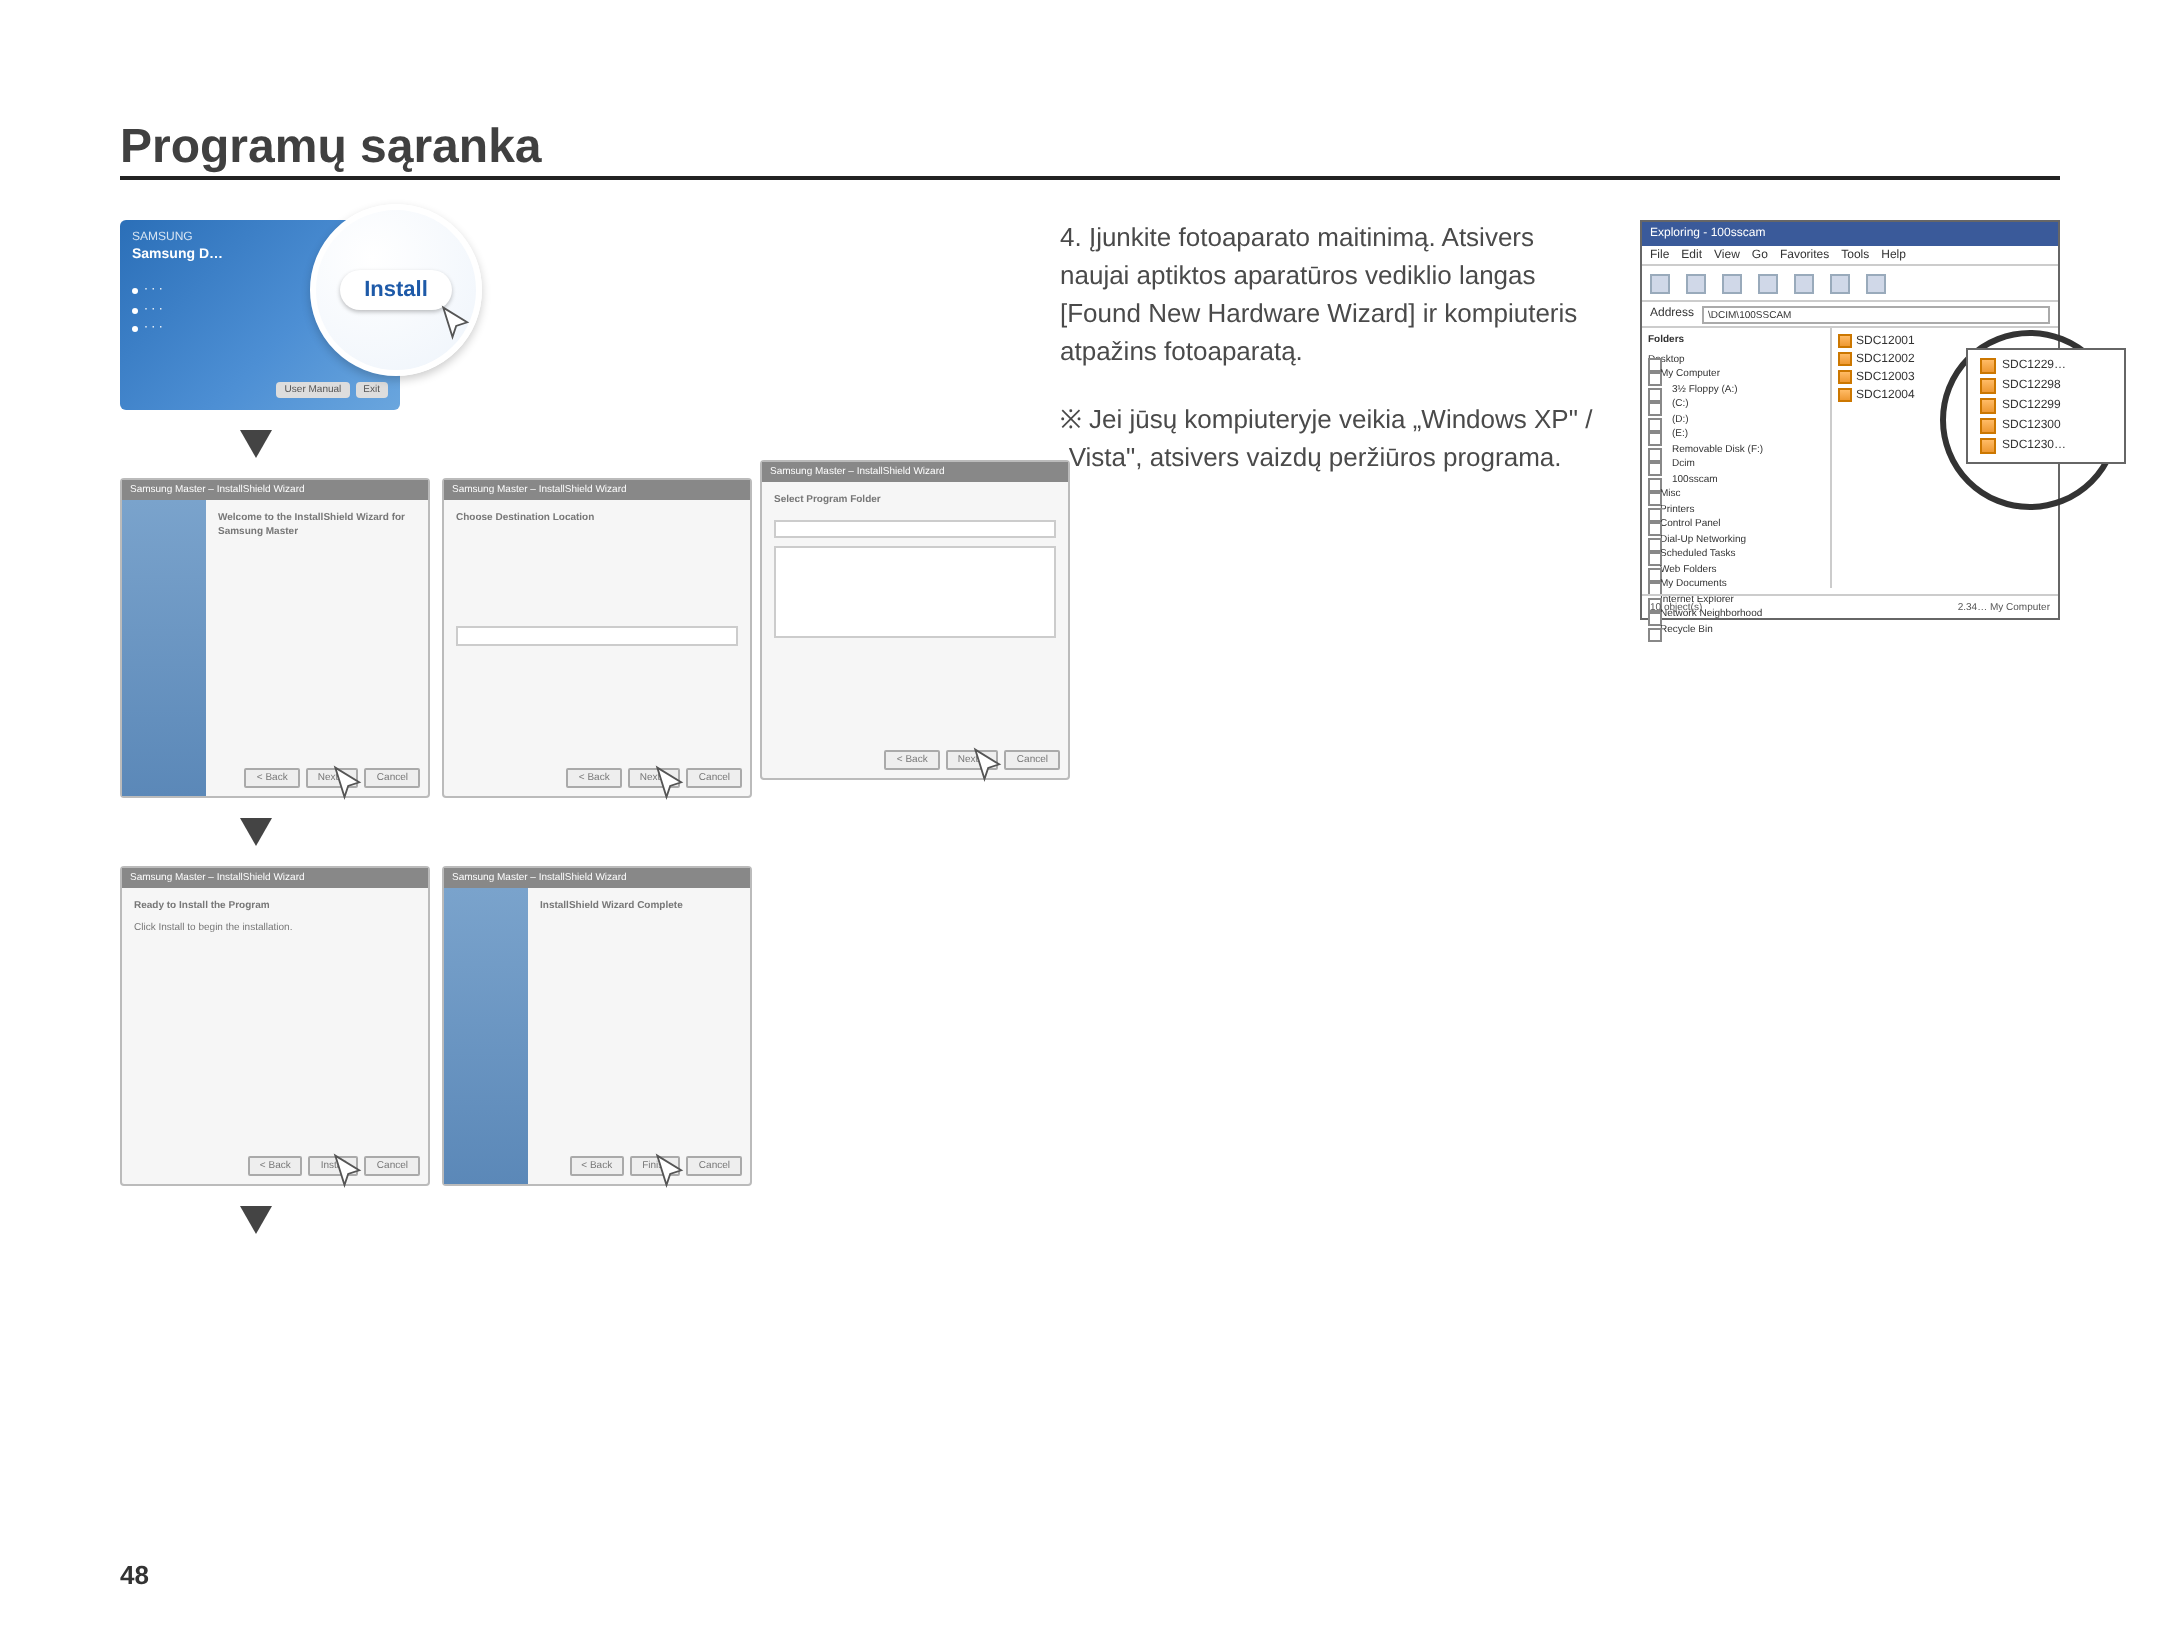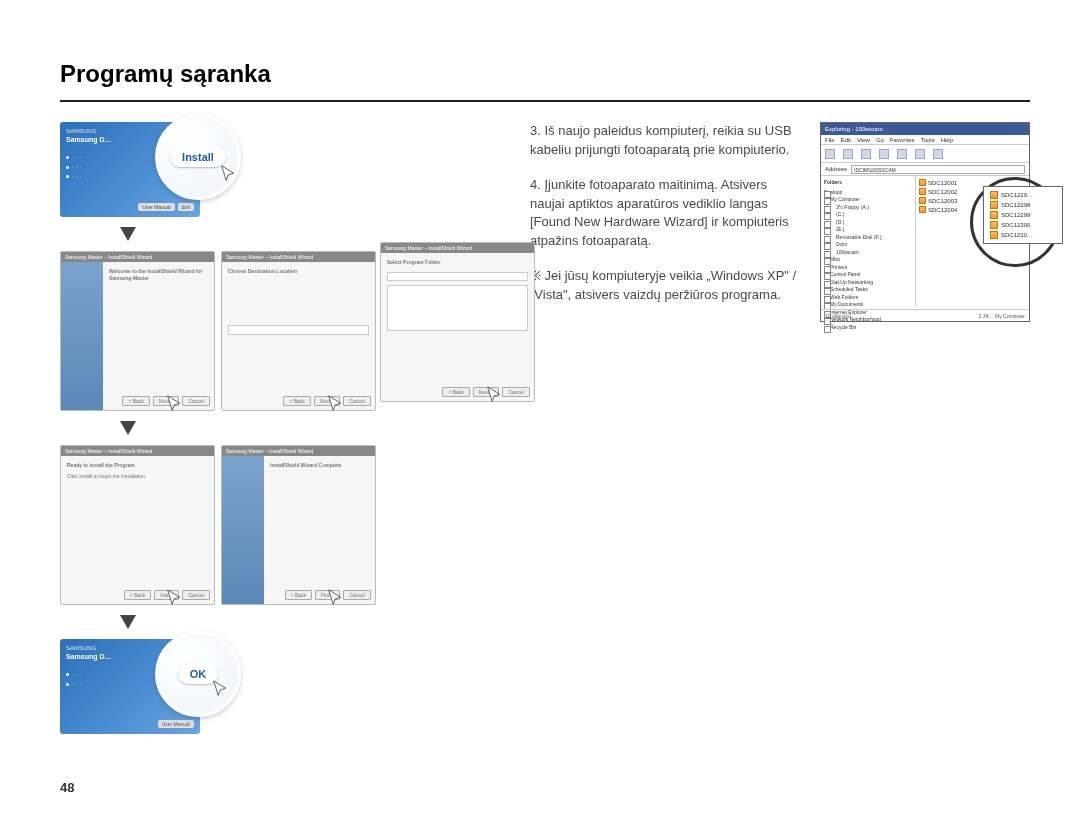--- a/index.html
+++ b/index.html
@@ -10,23 +10,23 @@
     font-family: Arial, sans-serif;
     color: #333;
     position: relative;
   }
   .page {
     padding: 60px 50px 0 60px;
   }
   .title {
     font-size: 24px;
     font-weight: bold;
-    color: #000000;
+    color: #404040;
     border-bottom: 2px solid #222;
-    padding-bottom: 12px;
+    padding-bottom: 0;
     margin-bottom: 20px;
   }
   .content {
     display: flex;
     gap: 30px;
   }
   .left-col {
     width: 440px;
     position: relative;
   }
@@ -268,47 +268,25 @@
           <div class="cursor" style="position:absolute;right:28px;bottom:-6px">
             <svg viewBox="0 0 24 24" width="18" height="18">
                 <path d="M4 2l5 16 2-6 6-2z" fill="#fff" stroke="#555"></path>
               </svg>
           </div>
         </div>
       </div>
 
       <div class="arrow-down"></div>
 
-      <div class="stage">
-        <div class="blue-panel">
-          <div class="brand">SAMSUNG</div>
-          <div style="font-weight:bold;margin-top:2px">Samsung D…</div>
-          <div class="menu">
-            <div>· · ·</div>
-            <div>· · ·</div>
-          </div>
-          <div class="chips">
-            <div class="chip">User Manual</div>
-          </div>
-        </div>
-        <div class="callout-circle" style="left:95px;top:-8px;width:86px;height:86px">
-          <div class="callout-pill">OK</div>
-        </div>
-        <div class="cursor" style="left:150px;top:40px">
-          <svg viewBox="0 0 24 24">
-              <path d="M4 2l5 16 2-6 6-2z" fill="#fff" stroke="#555" stroke-width="1"></path>
-            </svg>
-        </div>
-      </div>
 
     </div>
 
     <div class="right-col">
       <div class="text-col">
-        <div class="step">3. Iš naujo paleidus kompiuterį, reikia su USB kabeliu prijungti fotoaparatą prie kompiuterio.</div>
         <div class="step" style="max-width:290px">4. Įjunkite fotoaparato maitinimą. Atsivers naujai aptiktos aparatūros vediklio langas [Found New Hardware Wizard] ir kompiuteris atpažins fotoaparatą.</div>
         <div class="note" style="max-width:290px">※ Jei jūsų kompiuteryje veikia „Windows XP" / „Vista", atsivers vaizdų peržiūros programa.</div>
       </div>
 
       <div style="position:relative">
         <div class="explorer">
           <div class="tb">Exploring - 100sscam</div>
           <div class="menu" id="exp-menu">
               <span>File</span>
               <span>Edit</span>

